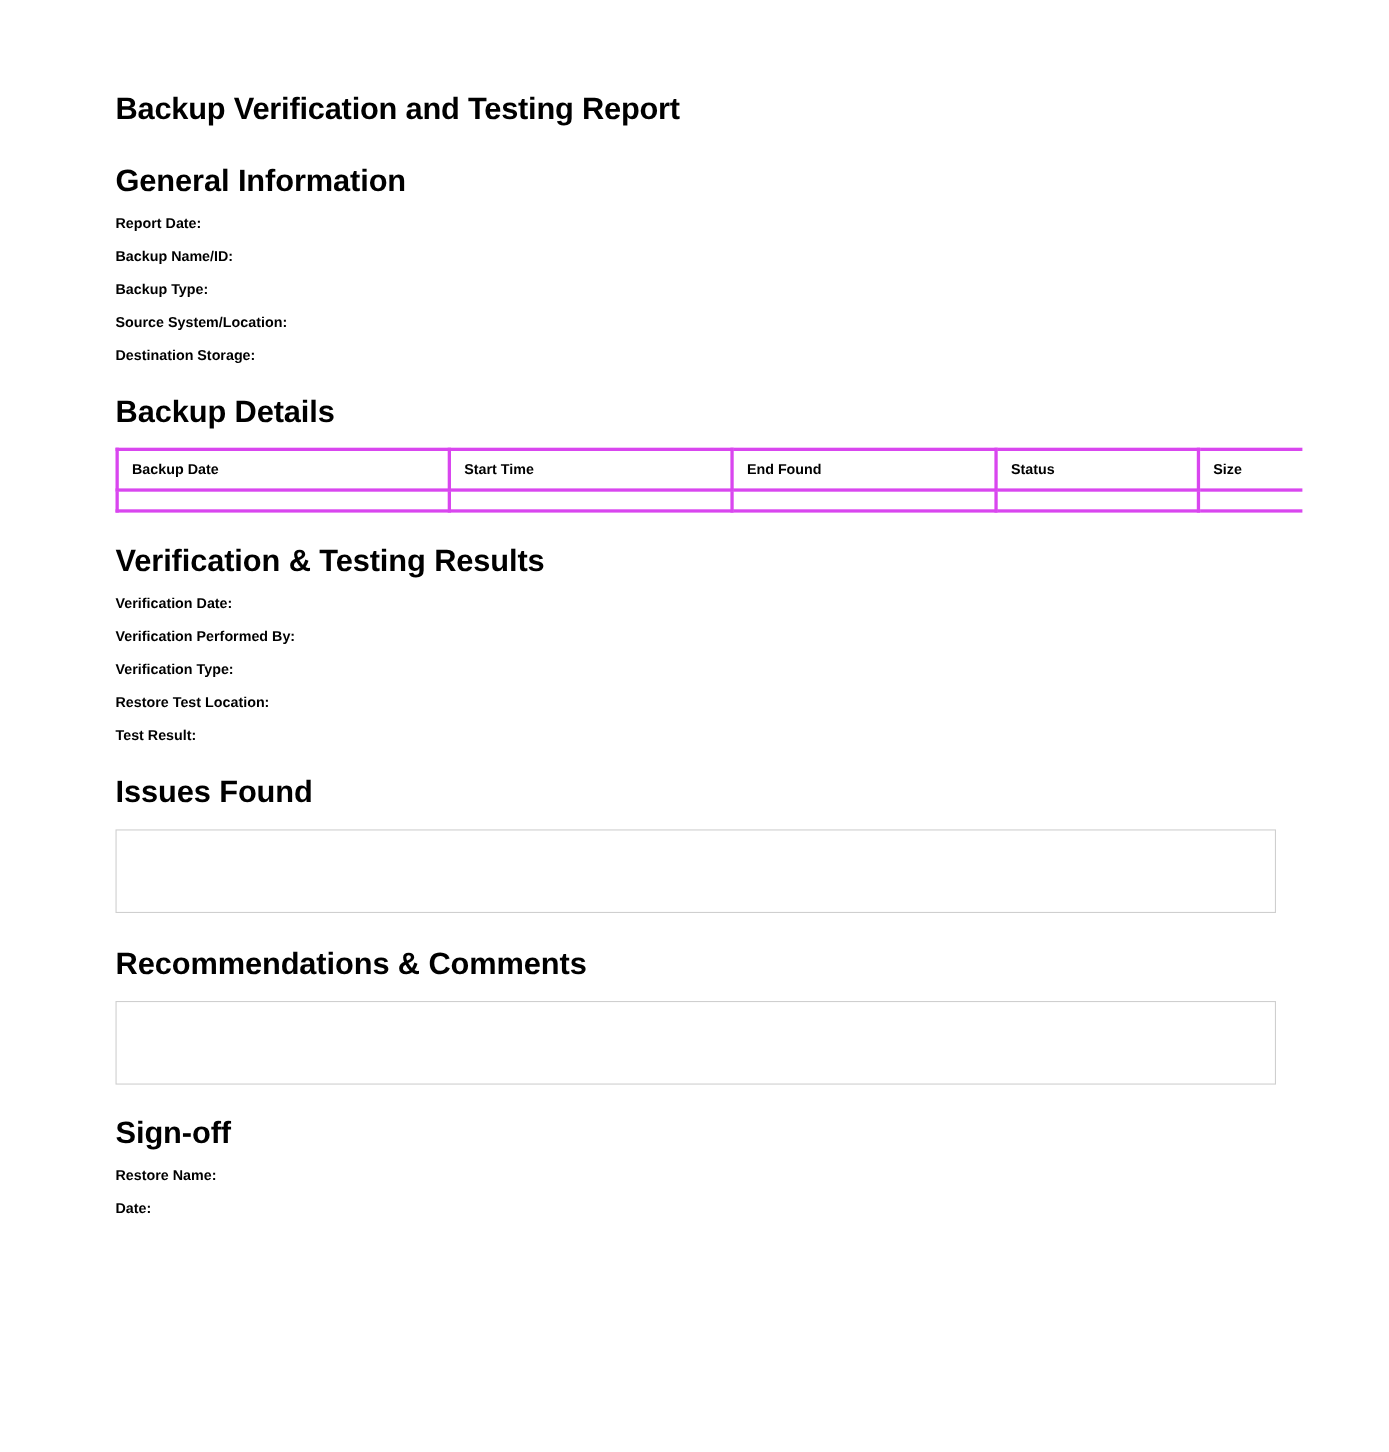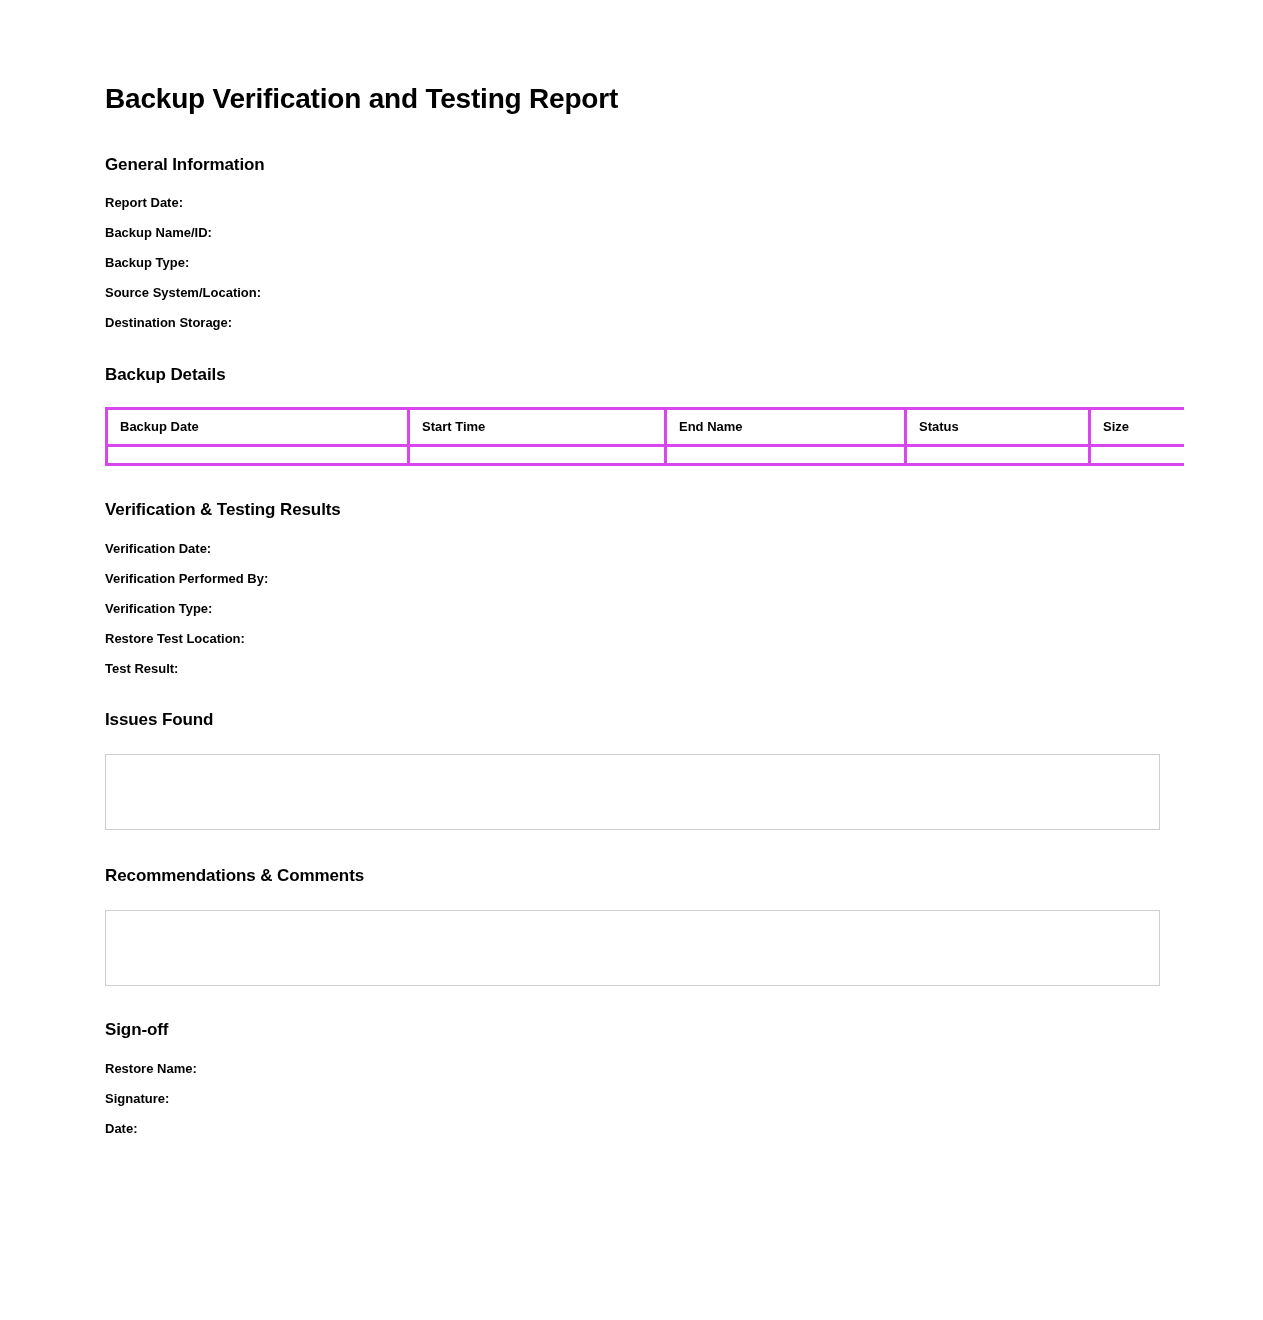--- a/index.html
+++ b/index.html
@@ -25,21 +25,21 @@
   .doc-title {
     margin: 0;
     padding-top: 82px;
     font-size: 28px;
     font-weight: bold;
     line-height: 34px;
     letter-spacing: -0.2px;
   }
   .section-heading {
     margin: 0;
-    font-size: 17px;
+    font-size: 28px;
     font-weight: bold;
     line-height: 26px;
     letter-spacing: -0.1px;
   }
   .sec-general  { padding-top: 36px; }
   .sec-details  { padding-top: 32px; }
   .sec-verify   { padding-top: 31px; }
   .sec-issues   { padding-top: 31px; }
   .sec-recs     { padding-top: 33px; }
   .sec-signoff  { padding-top: 31px; }
@@ -118,21 +118,21 @@
     <li class="field-row">Destination Storage:</li>
   </ul>
 
   <h2 class="section-heading sec-details">Backup Details</h2>
 
   <table class="details-table">
     <thead>
       <tr>
         <th class="col-0">Backup Date</th>
         <th class="col-1">Start Time</th>
-        <th class="col-2">End Name</th>
+        <th class="col-2">End Found</th>
         <th class="col-3">Status</th>
         <th class="col-4">Size</th>
       </tr>
     </thead>
     <tbody>
       <tr>
         <td></td>
         <td></td>
         <td></td>
         <td></td>
@@ -156,17 +156,16 @@
   <div class="notes-box"></div>
 
   <h2 class="section-heading sec-recs">Recommendations &amp; Comments</h2>
 
   <div class="notes-box recs"></div>
 
   <h2 class="section-heading sec-signoff">Sign-off</h2>
 
   <ul class="field-list gap-signoff">
     <li class="field-row">Restore Name:</li>
-    <li class="field-row">Signature:</li>
     <li class="field-row">Date:</li>
   </ul>
 
 </div>
 
 </body></html>

